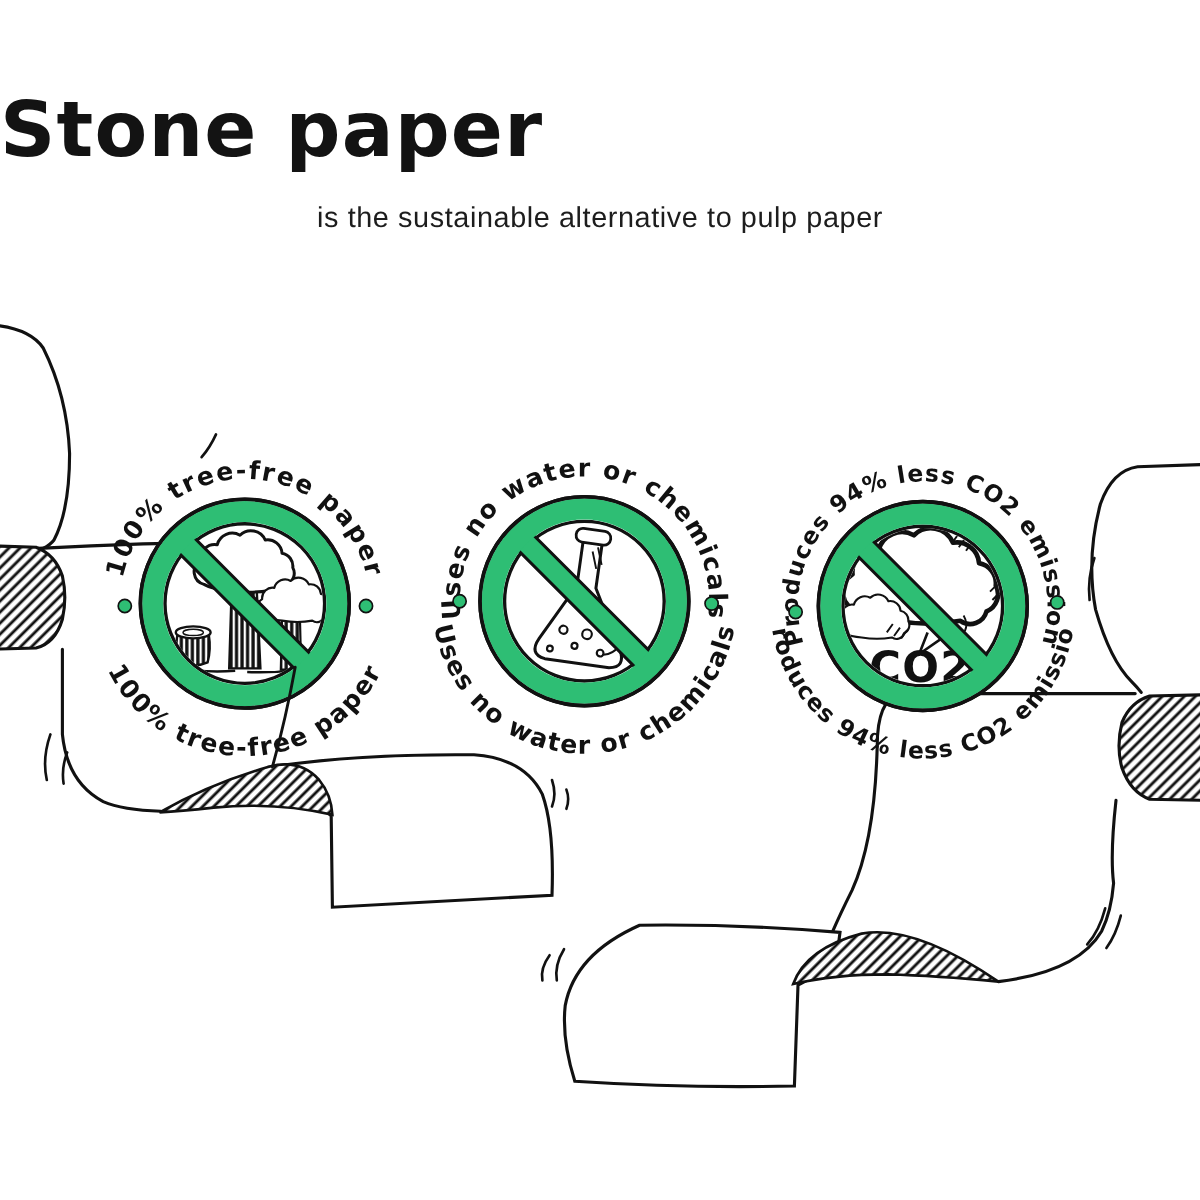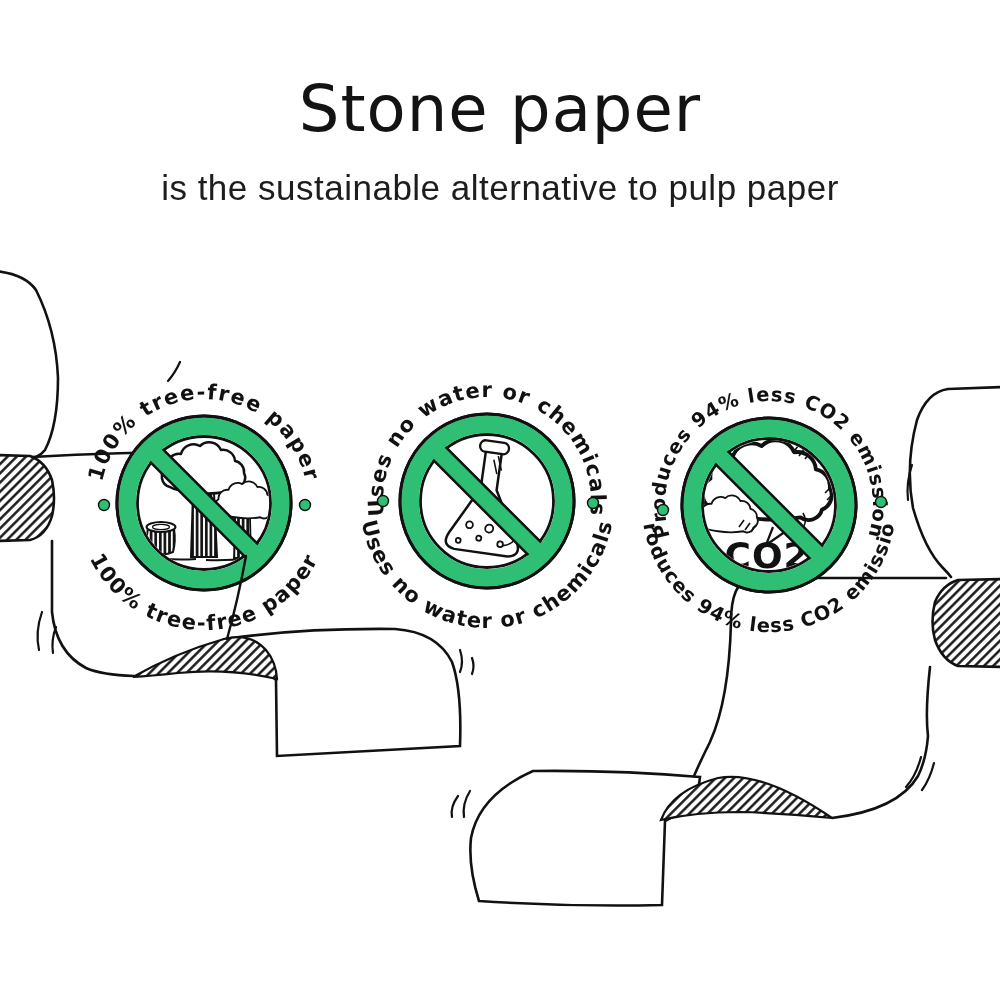--- a/index.html
+++ b/index.html
@@ -1,23 +1,23 @@
 <!DOCTYPE html>
 <html><head>
 <meta charset="utf-8">
 <style>
   html,body{margin:0;padding:0;background:#ffffff;}
   .canvas{position:relative;width:1000px;height:1000px;background:#ffffff;overflow:hidden;
           font-family:"DejaVu Sans",sans-serif;}
   .art{position:absolute;left:0;top:0;}
-  .title{position:absolute;left:0;top:72px;width:1000px;text-align:center;margin:0;
-         font-family:"DejaVu Sans",sans-serif;font-weight:400;font-size:64px;
+  .title{position:absolute;left:0;top:72px;width:1000px;margin:0;
+         font-family:"DejaVu Sans",sans-serif;font-weight:700;font-size:64px;
          letter-spacing:1px;color:#131313;}
   .subtitle{position:absolute;left:0;top:168px;width:1000px;text-align:center;margin:0;
-            font-family:"Liberation Sans",sans-serif;font-weight:400;font-size:35px;
+            font-family:"Liberation Sans",sans-serif;font-weight:400;font-size:24px;
             letter-spacing:0.5px;color:#1d1d1d;}
   .badge-arc-text{font-family:"DejaVu Sans",sans-serif;font-weight:700;fill:#111111;}
   .co2-label{font-family:"DejaVu Sans",sans-serif;font-weight:800;fill:#111111;}
 </style>
 </head>
 <body>
 
 <div class="canvas">
 
   <h1 class="title">Stone paper</h1>

